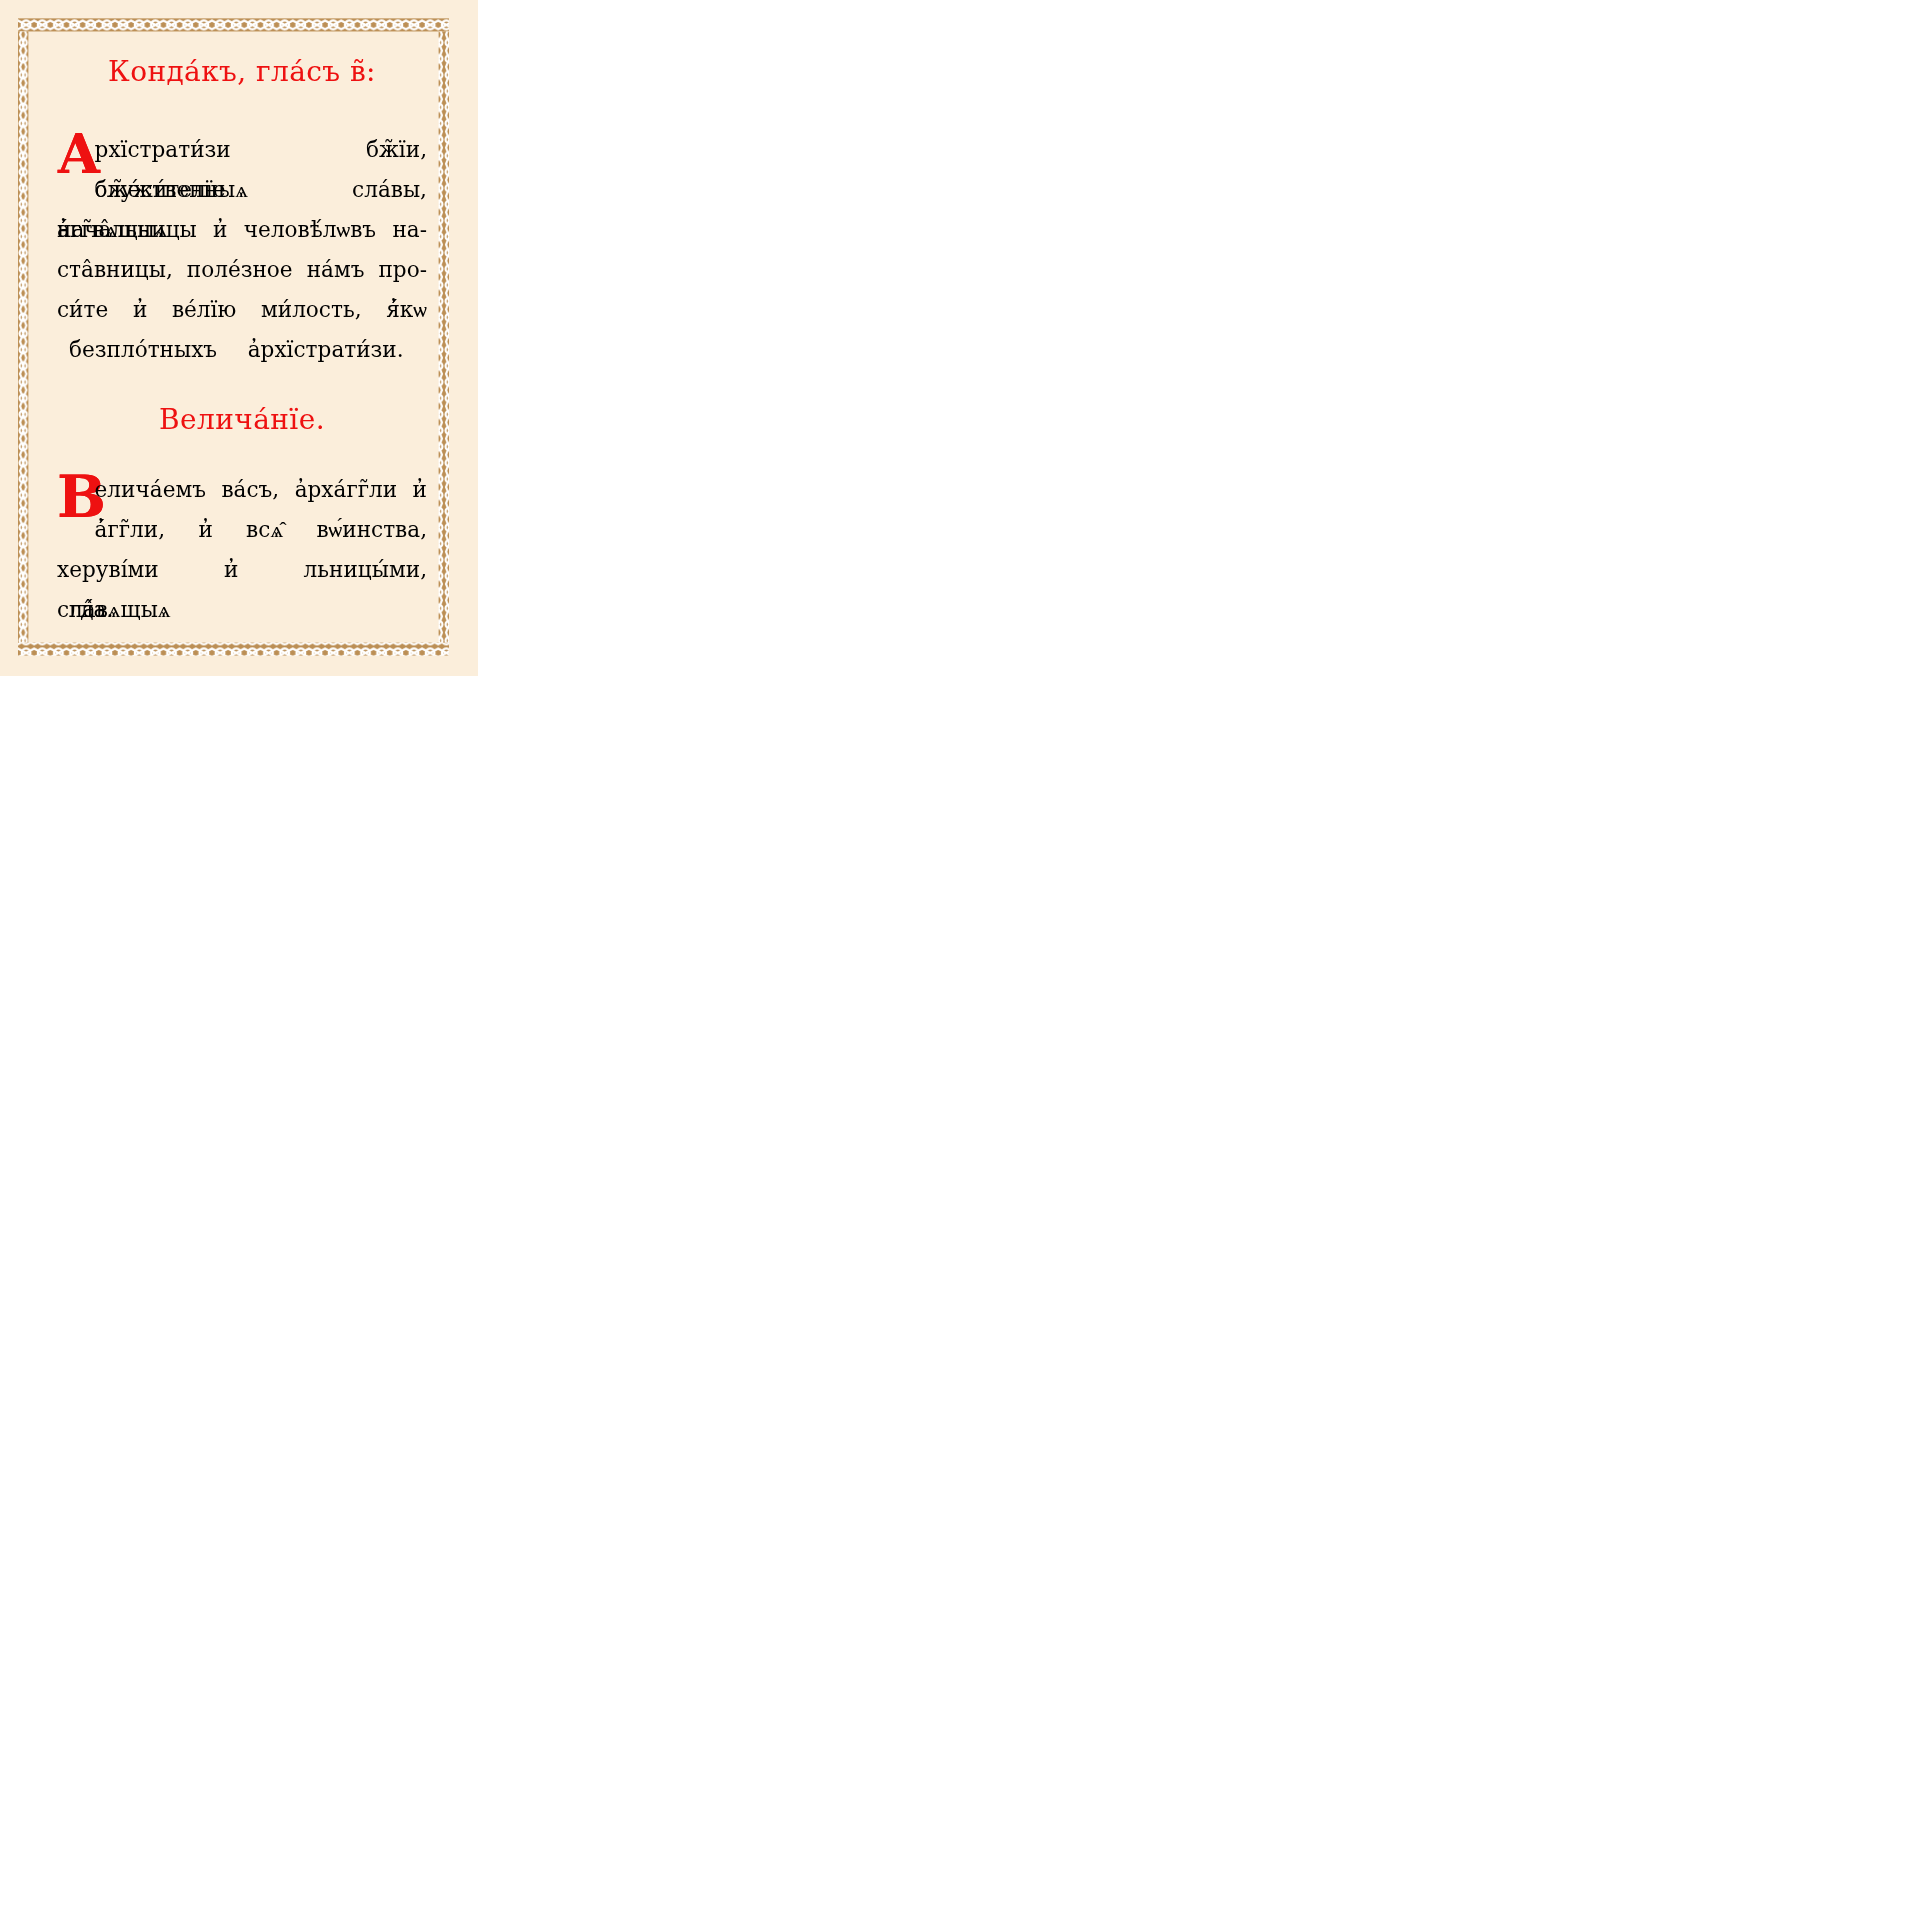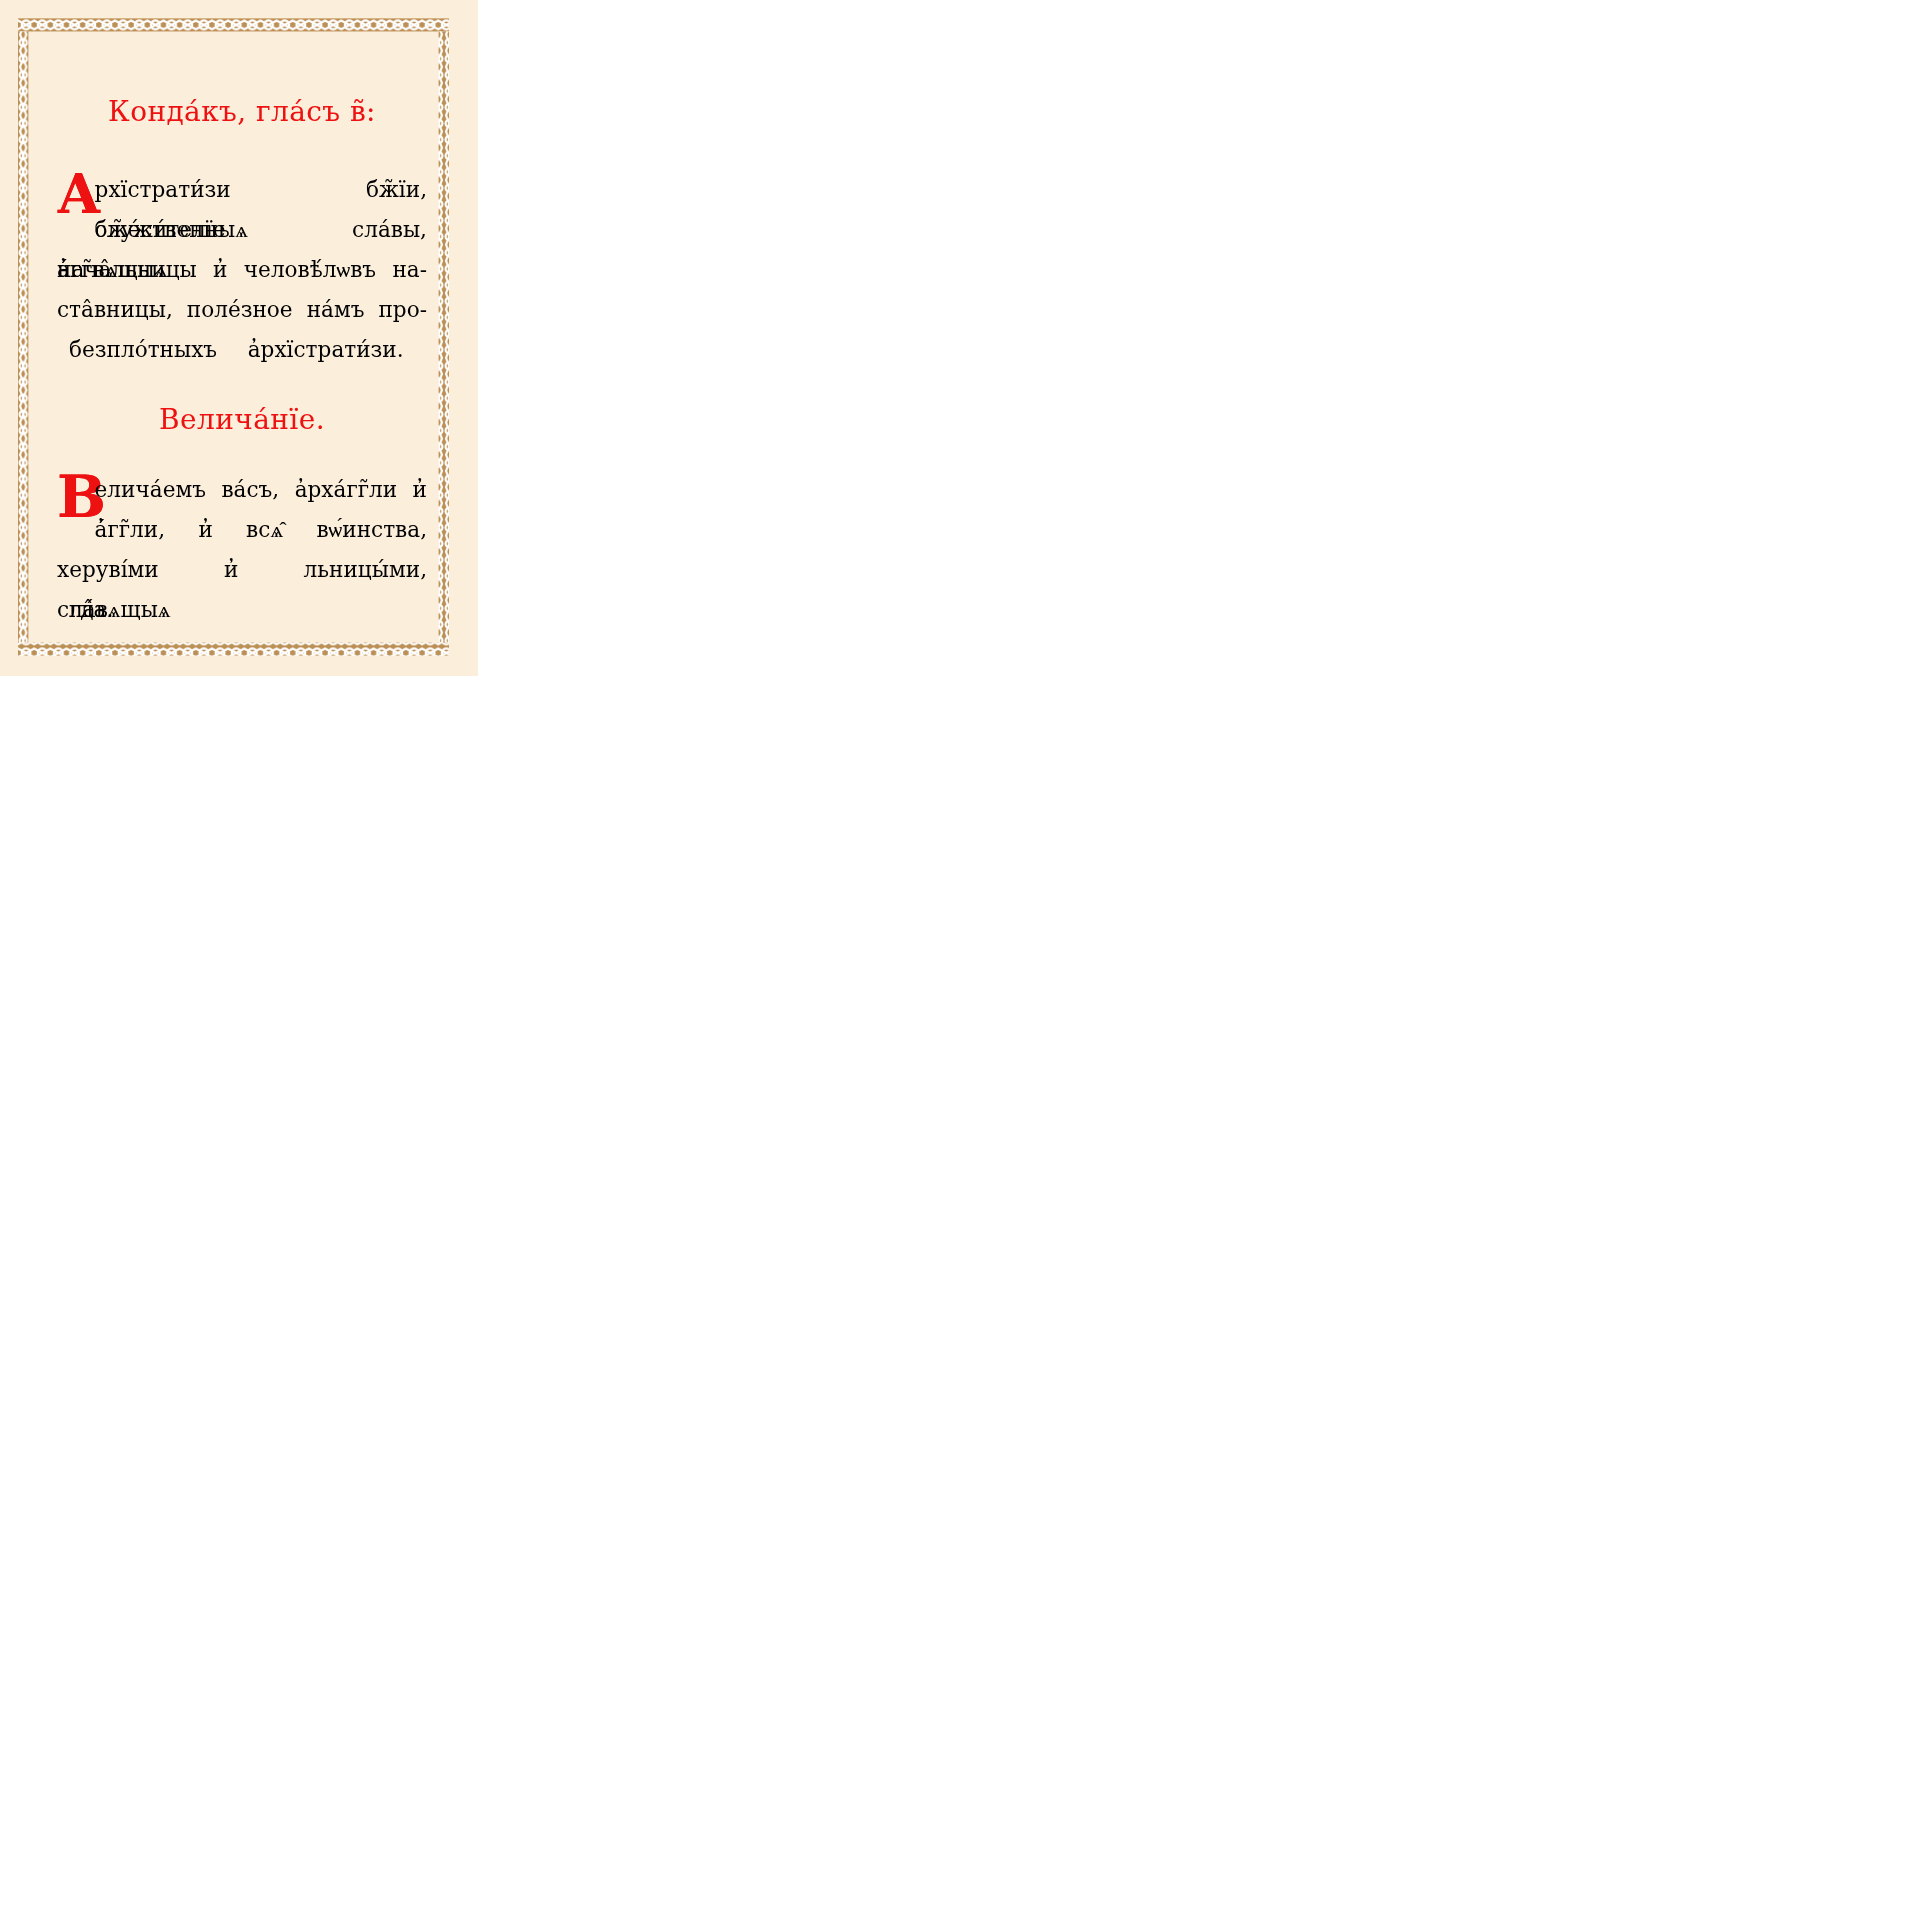--- a/index.html
+++ b/index.html
@@ -24,21 +24,21 @@
 
   .title {
     margin: 0;
     font-weight: normal;
     color: var(--accent_red, #EE1111);
     text-align: center;
     font-size: 28px;
     line-height: 39px;
     letter-spacing: 0.4px;
   }
-  h1.title { margin-top: 92px; }
+  h1.title { margin-top: 52px; }
   h2.title { margin-top: 30px; }
 
   .para { margin: 0; }
   .para-kontakion  { margin-top: 39px; }
   .para-velichanie { margin-top: 31px; }
 
   .line {
     font-size: 21.6px;
     line-height: 40px;
     height: 40px;
@@ -94,20 +94,21 @@
   <main class="content">
 
     <h1 class="title">Конда́къ, гла́съ в̃:</h1>
 
     <section class="para para-kontakion">
       <div class="dropcap dropcap-a">А</div>
       <div class="line">рхїстрати́зи бж̃їи, служи́телїе</div>
       <div class="line">бж̃е́ственныѧ сла́вы, а̓́гг̃вѧщыѧ</div>
       <div class="line">нача̂льницы и̓ человѣ́лѡвъ на-</div>
       <div class="line">ста̂вницы, поле́зное на́мъ про-</div>
+      <div class="line">си́те и̓ ве́лїю ми́лость, я̓́кѡ</div>
       <div class="line last">безпло́тныхъ а̓рхїстрати́зи.</div>
     </section>
 
     <h2 class="title">Велича́нїе.</h2>
 
     <section class="para para-velichanie">
       <div class="dropcap dropcap-v">В</div>
       <div class="line">елича́емъ ва́съ, а̓рха́гг̃ли и̓</div>
       <div class="line">а̓́гг̃ли, и̓ всѧ̂ вѡ́инства,</div>
       <div class="line">херуві́ми и̓ льницы́ми, сла́вѧщыѧ</div>

